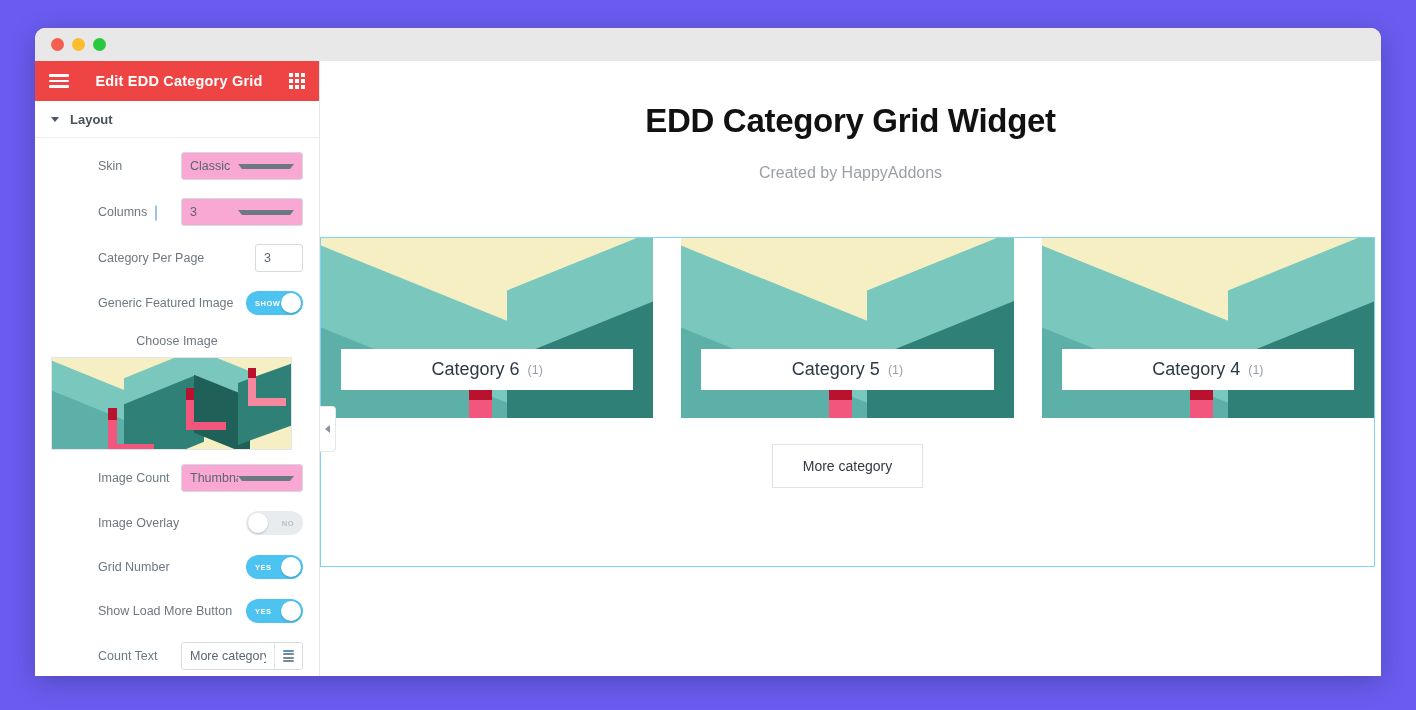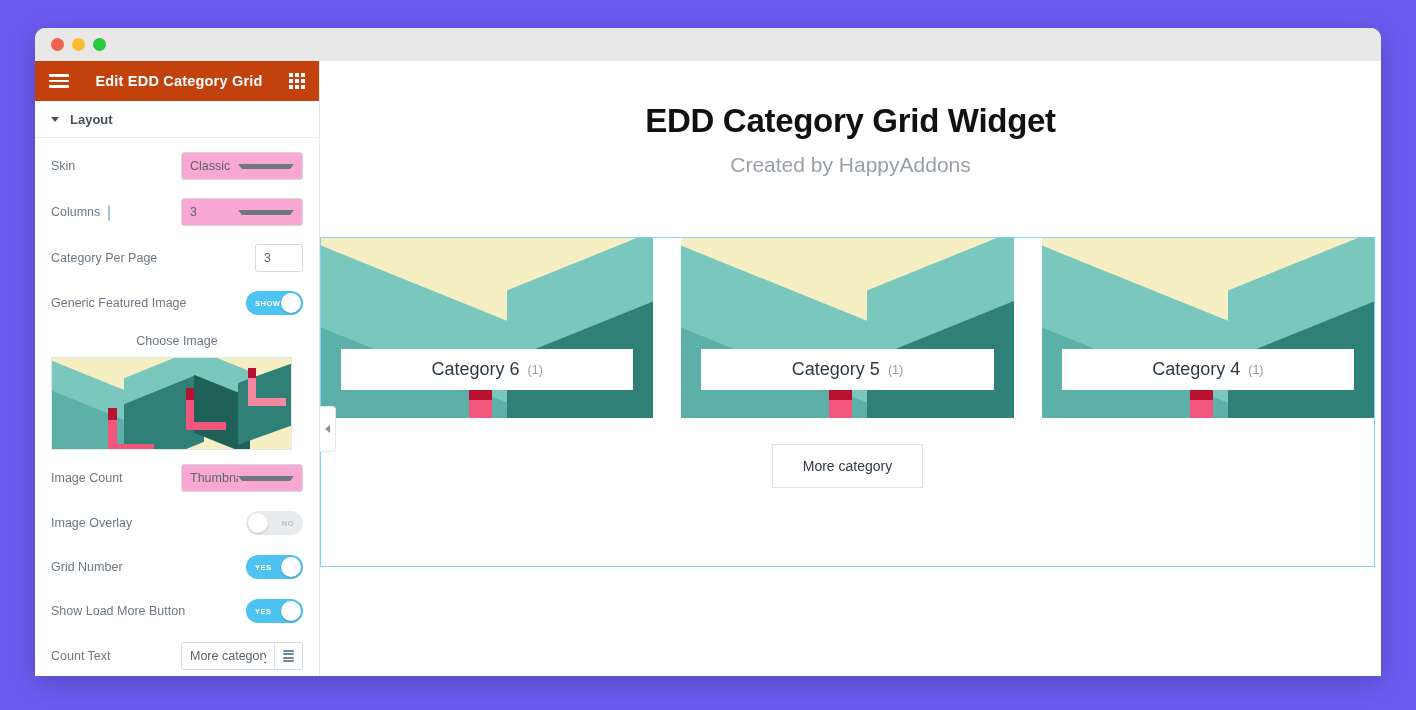--- a/index.html
+++ b/index.html
@@ -44,21 +44,21 @@
   .panel {
     width: 285px;
     background: #fff;
     border-right: 1px solid #e6e9ec;
     position: relative;
     flex: 0 0 285px;
     overflow: hidden;
   }
   .panel-header {
     height: 40px;
-    background: #c2410c;
+    background: #ef4444;
     display: flex; align-items: center;
     padding: 7px 14px;
     color: #fff;
   }
   .hamburger { display: flex; flex-direction: column; gap: 3px; width: 20px; cursor: pointer; }
   .hamburger span { display: block; height: 2.5px; background: #fff; border-radius: 1px; }
   .panel-title {
     flex: 1; text-align: center;
     font-size: 14.5px; font-weight: bold;
     letter-spacing: .2px;
@@ -85,20 +85,21 @@
   .ctrl {
     display: flex; align-items: center;
     justify-content: space-between;
     margin-bottom: 18px;
     min-height: 26px;
   }
   .ctrl-label {
     font-size: 12.5px; color: #6d7882;
     display: flex; align-items: center; gap: 8px;
     white-space: nowrap;
+    margin-left: 47px;
   }
   .monitor-icon { position: relative; width: 15px; height: 13px; }
   .monitor-icon .scr { width: 15px; height: 10px; border: 1.6px solid #9bc4e2; border-radius: 1px; }
   .monitor-icon .stand { width: 6px; height: 2px; background: #9bc4e2; margin: 1px auto 0; }
 
   .select {
     width: 122px; height: 28px;
     border: 1px solid #d5dadf; border-radius: 3px;
     background: #f9a8d4;
     display: flex; align-items: center;
@@ -189,22 +190,22 @@
     overflow: hidden;
   }
   .page-title {
     text-align: center;
     font-size: 33px; font-weight: bold;
     color: #111; margin-top: 41px;
     letter-spacing: -.3px;
   }
   .page-sub {
     text-align: center;
-    font-size: 21px; color: #9aa0a6;
-    margin-top: 13px;
+    font-size: 16px; color: #9aa0a6;
+    margin-top: 24px;
   }
 
   .widget-outline {
     position: absolute;
     left: 0px; top: 176px;
     width: 1055px; height: 330px;
     border: 1.5px solid #7fd3f7;
     background: #fff;
   }
   .grid-row {

